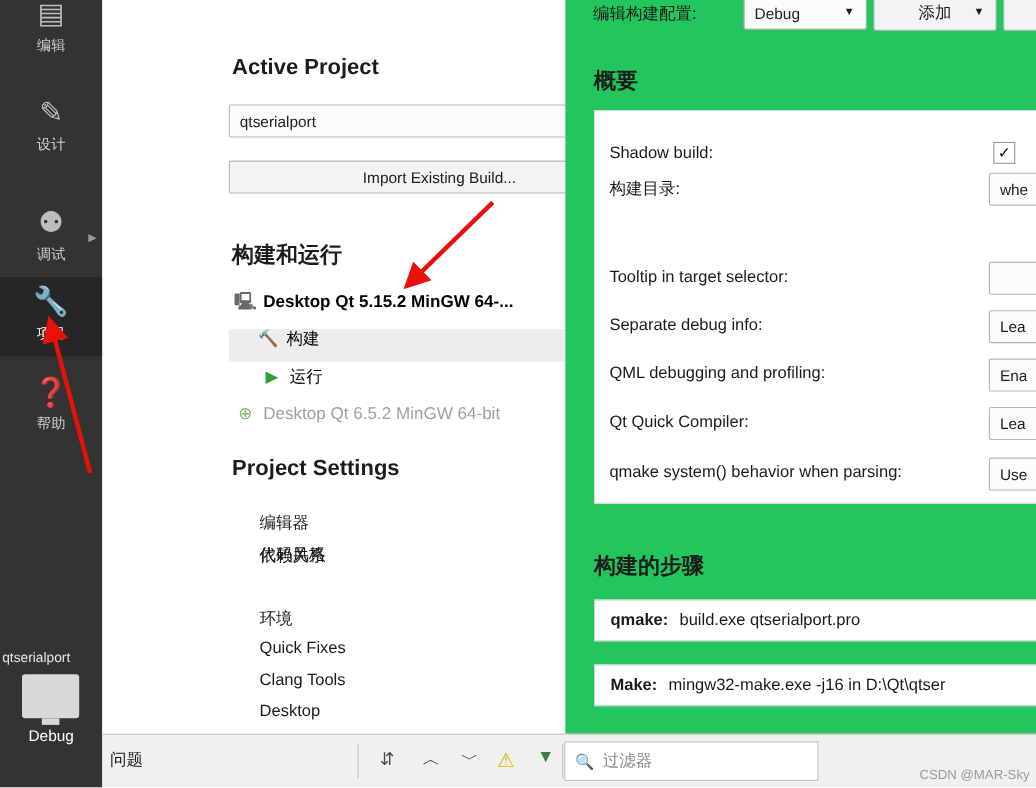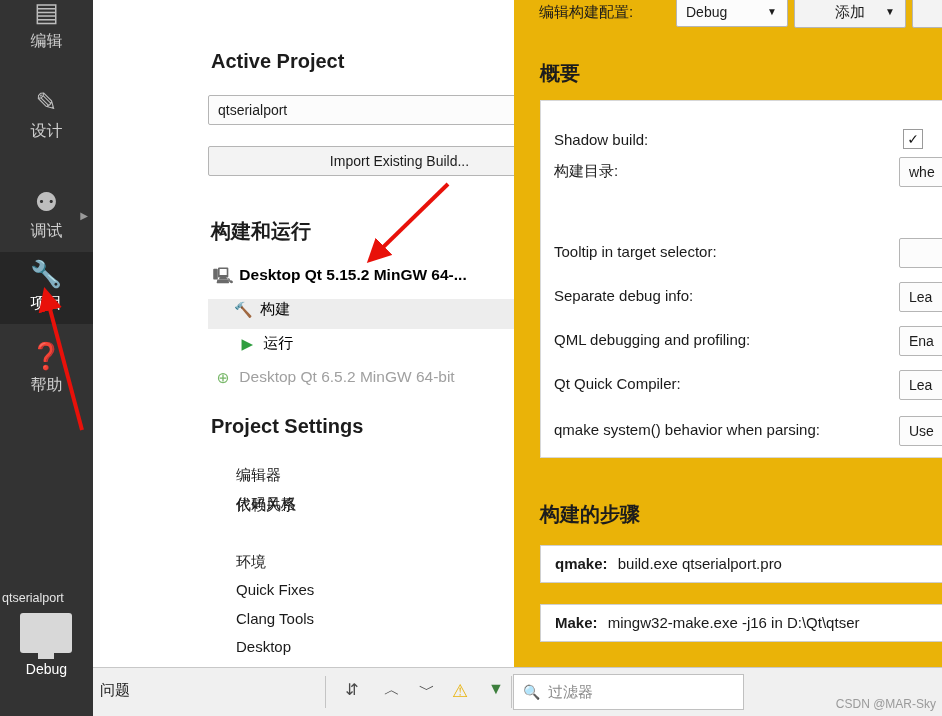--- a/index.html
+++ b/index.html
@@ -38,21 +38,21 @@
     background: #262626;
   }
   .rail-item .glyph {
     display: block;
     height: 44px;
     line-height: 44px;
     font-size: 26px;
   }
   .rail-item .rlabel {
     display: block;
-    font-size: 16px;
+    font-size: 13px;
     line-height: 14px;
     color: #cfcfcf;
   }
   .rail-item.active .rlabel { color: #ffffff; }
   .rail-arrow {
     position: absolute;
     right: 5px;
     top: 30px;
     font-size: 10px;
     color: #9a9a9a;
@@ -212,21 +212,21 @@
     background: #fbfbfb;
     border: 1px solid #d0d0d0;
   }
 
   
   .rightpane {
     position: absolute;
     left: 514px; top: 0;
     width: 428px;
     height: 668px;
-    background: #eab308;
+    background: #22c55e;
     overflow: hidden;
   }
   .field-label {
     position: absolute;
     font-size: 15px;
     color: #1a1a1a;
     white-space: nowrap;
   }
   .rbox {
     position: absolute;

